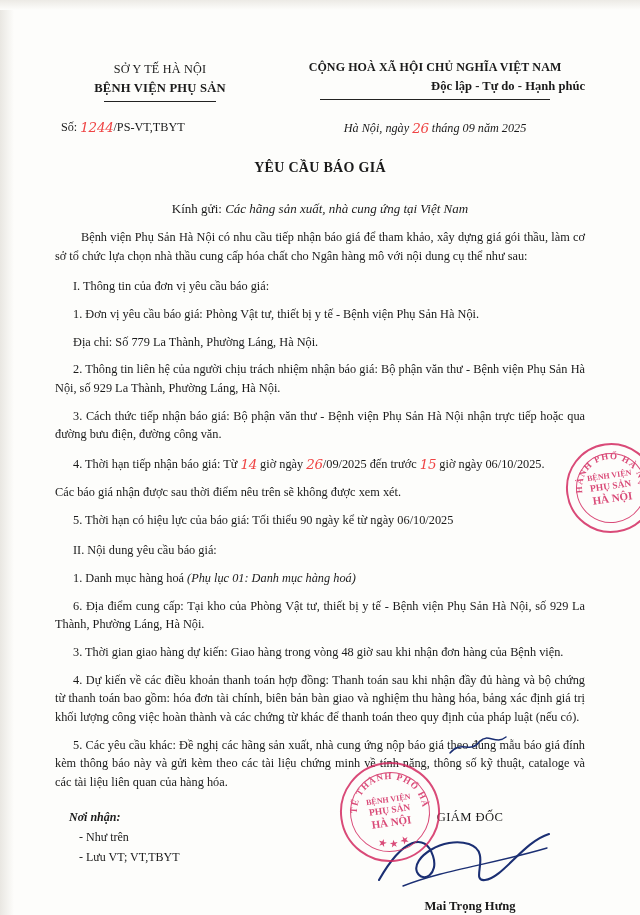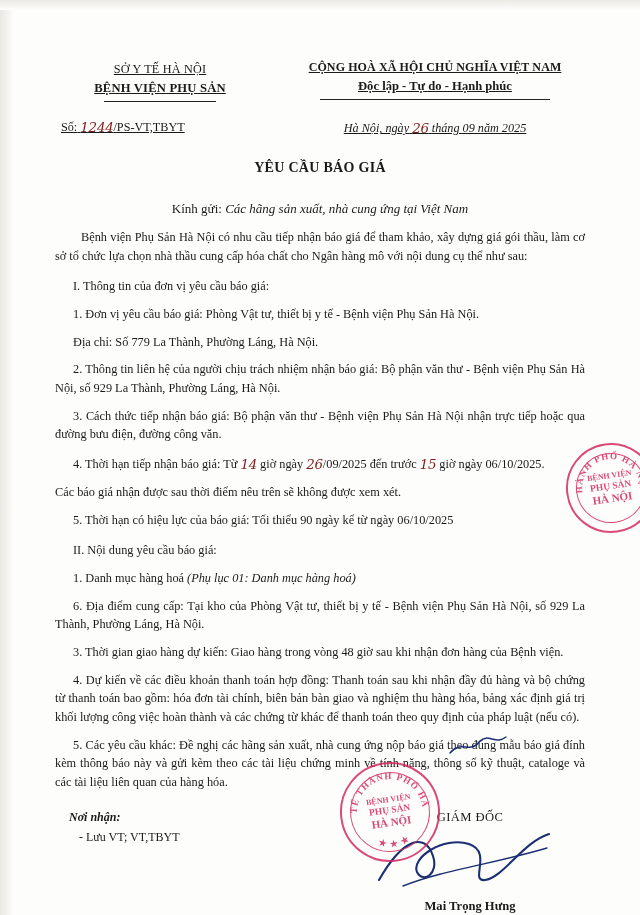--- a/index.html
+++ b/index.html
@@ -41,21 +41,20 @@
     font-size: 12.3px;
     line-height: 1.52;
   }
 
   
   .header {
     display: flex;
     align-items: flex-start;
     justify-content: space-between;
     margin-top: 18px;
-    text-decoration: underline;
   }
   .header-left {
     width: 210px;
     text-align: center;
     padding-top: 2px;
   }
   .header-right {
     width: 300px;
     text-align: center;
   }
@@ -82,31 +81,32 @@
   }
   .nation-line1 {
     font-size: 12px;
     font-weight: bold;
     letter-spacing: .1px;
   }
   .nation-line2 {
     font-size: 12.6px;
     font-weight: bold;
     margin-top: 1px;
+    text-align: right;
   }
   .so-line {
     margin-top: 14px;
     font-size: 12.2px;
     text-align: left;
     padding-left: 6px;
   }
   .handwrite {
     font-family: "DejaVu Serif", serif;
     font-style: italic;
-    color: #7f1d1d;
+    color: #ef4444;
     font-size: 13.5px;
     letter-spacing: -.3px;
     position: relative;
     top: 1px;
   }
   .date-line {
     margin-top: 17px;
     font-size: 12.2px;
     font-style: italic;
     text-align: center;
@@ -311,20 +311,21 @@
       <span>1. Danh mục hàng hoá </span><span class="ital">(Phụ lục 01: Danh mục hàng hoá)</span>
     </p>
     <p class="item">6. Địa điểm cung cấp: Tại kho của Phòng Vật tư, thiết bị y tế - Bệnh viện Phụ Sản Hà Nội, số 929 La Thành, Phường Láng, Hà Nội.</p>
     <p class="item">3. Thời gian giao hàng dự kiến: Giao hàng trong vòng 48 giờ sau khi nhận đơn hàng của Bệnh viện.</p>
     <p class="item">4. Dự kiến về các điều khoản thanh toán hợp đồng: Thanh toán sau khi nhận đầy đủ hàng và bộ chứng từ thanh toán bao gồm: hóa đơn tài chính, biên bản bàn giao và nghiệm thu hàng hóa, bảng xác định giá trị khối lượng công việc hoàn thành và các chứng từ khác để thanh toán theo quy định của pháp luật (nếu có).</p>
     <p class="item">5. Các yêu cầu khác: Đề nghị các hãng sản xuất, nhà cung ứng nộp báo giá theo đúng mẫu báo giá đính kèm thông báo này và gửi kèm theo các tài liệu chứng minh về tính năng, thông số kỹ thuật, cataloge và các tài liệu liên quan của hàng hóa.</p>
 
     <div class="sign-block">
       <div class="recv">
         <div class="recv-title">Nơi nhận:</div>
+        <div class="recv-item">- Như trên</div>
         <div class="recv-item">- Lưu VT; VT,TBYT</div>
       </div>
       <div class="signer">
         <div class="signer-role">GIÁM ĐỐC</div>
         <svg class="sig-scribble" viewBox="0 0 190 72">
           <path d="M6 58 C 30 16, 52 10, 60 34 C 66 52, 50 62, 44 50 C 38 36, 70 14, 96 22 C 120 30, 96 60, 112 58 C 130 56, 150 20, 176 12" fill="none" stroke="#1b2f73" stroke-width="2.1" stroke-linecap="round"></path>
           <path d="M30 64 C 70 48, 120 42, 174 26" fill="none" stroke="#1b2f73" stroke-width="1.4" stroke-linecap="round"></path>
         </svg>
         <div class="signer-gap"></div>
         <div class="signer-name">Mai Trọng Hưng</div>

